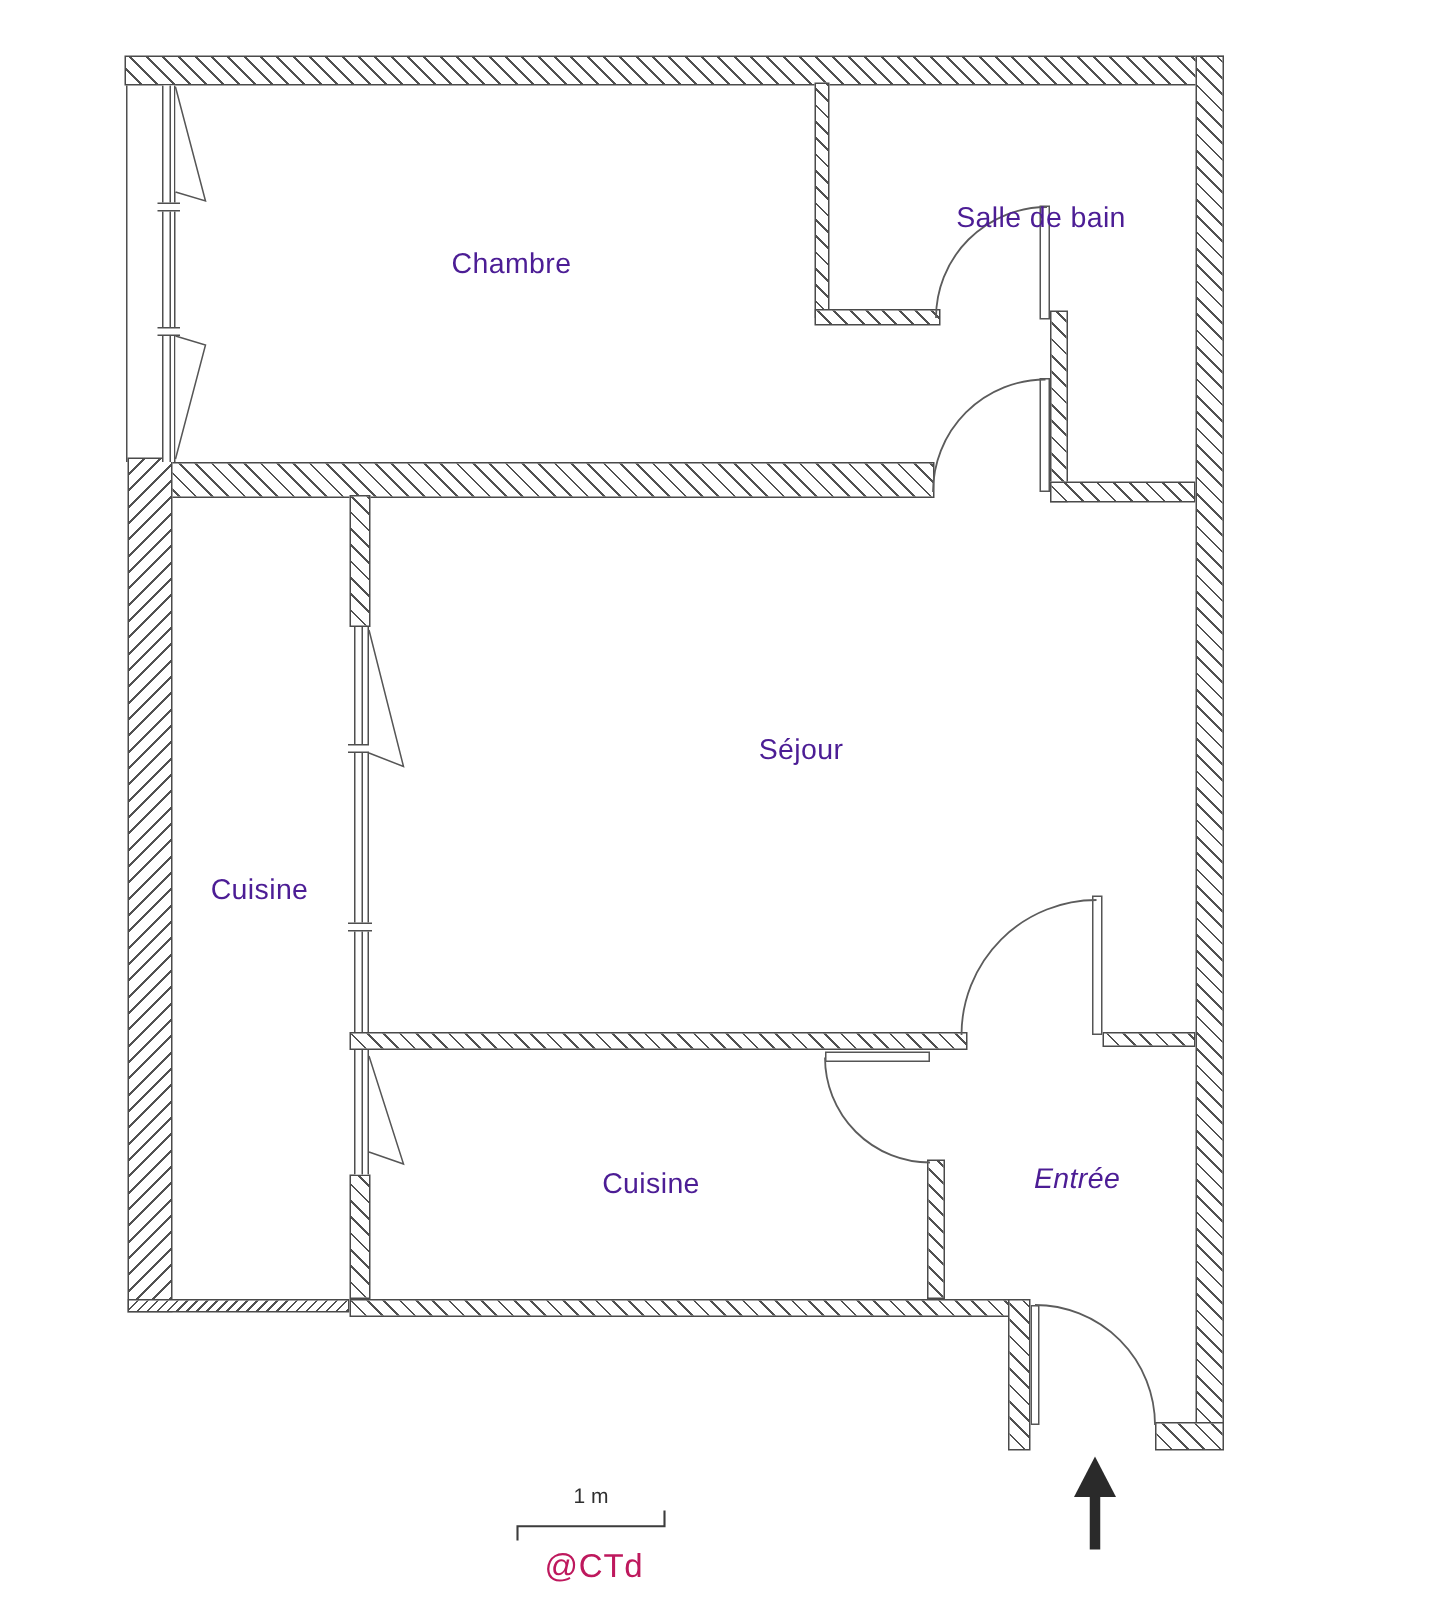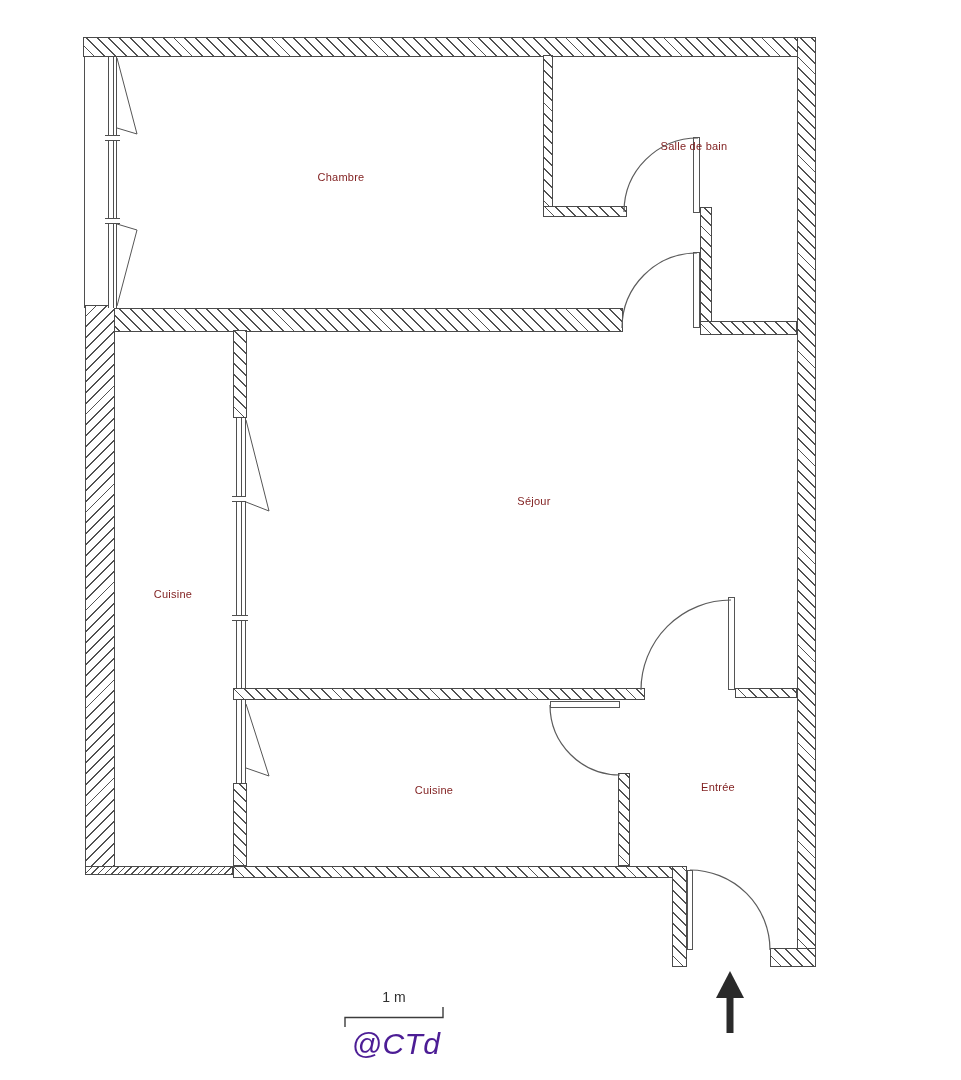--- a/index.html
+++ b/index.html
@@ -24,29 +24,29 @@
   .vline{position:absolute;box-sizing:border-box;border-left:1.3px solid #4f4f4f;}
   .tick{
     position:absolute;box-sizing:border-box;background:#ffffff;
     border-top:1.2px solid #4f4f4f;border-bottom:1.2px solid #4f4f4f;
   }
   .leaf{
     position:absolute;box-sizing:border-box;background:#ffffff;border:1.2px solid #555555;
   }
   .room-label{
     position:absolute;transform:translate(-50%,-50%);
-    font-size:11px;color:#7f1d1d;letter-spacing:0.25px;white-space:nowrap;
+    font-size:19px;color:#4c1d95;letter-spacing:0.25px;white-space:nowrap;
   }
   .scale-label{
     position:absolute;transform:translate(-50%,-50%);
     font-size:14px;color:#2f2f2f;white-space:nowrap;text-align:right;
   }
   .credit{
     position:absolute;transform:translate(-50%,-50%);
-    font-size:30px;color:#4c1d95;letter-spacing:0.5px;white-space:nowrap;font-style:italic;
+    font-size:22px;color:#be185d;letter-spacing:0.5px;white-space:nowrap;
   }
   svg.overlay{position:absolute;left:0;top:0;}
   svg.overlay path.swing{fill:none;stroke:#5c5c5c;stroke-width:1.2;}
   svg.overlay path.flap{fill:#ffffff;stroke:#565656;stroke-width:1;}
   svg.overlay path.bracket{fill:none;stroke:#3c3c3c;stroke-width:1.4;}
   svg.overlay .arrow{fill:#2a2a2a;stroke:none;}
 </style>
 </head>
 <body>
 
@@ -100,18 +100,18 @@
       <path d="M 730 971 L 716 998 L 744 998 Z"></path>
       <path d="M 726.5 996 h 7 v 37 h -7 Z"></path>
     </g>
   </svg>
 
   <span class="room-label" style="left:341px;top:177px;text-align:right;">Chambre</span>
   <span class="room-label" style="left:694px;top:146px;">Salle de bain</span>
   <span class="room-label" style="left:534px;top:501px;">Séjour</span>
   <span class="room-label" style="left:173px;top:594px;">Cuisine</span>
   <span class="room-label" style="left:434px;top:790px;">Cuisine</span>
-  <span class="room-label" style="left:718px;top:787px;">Entrée</span>
+  <span class="room-label" style="left:718px;top:787px;font-style:italic;">Entrée</span>
 
   <span class="scale-label" style="left:394px;top:997px;">1 m</span>
   <span class="credit" style="left:396px;top:1044px;">@CTd</span>
 
 </div>
 
 </body></html>

